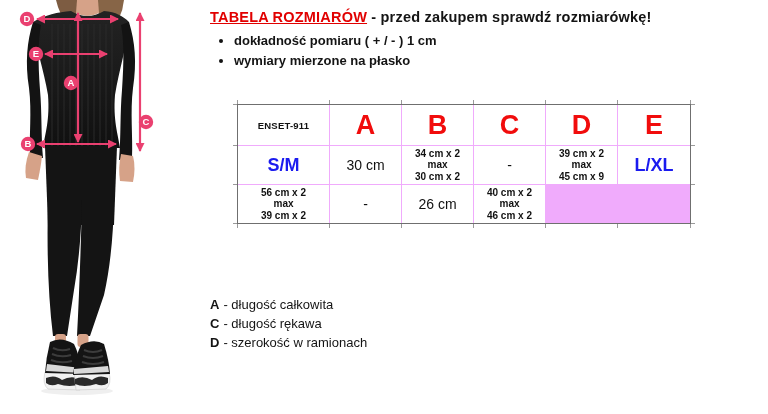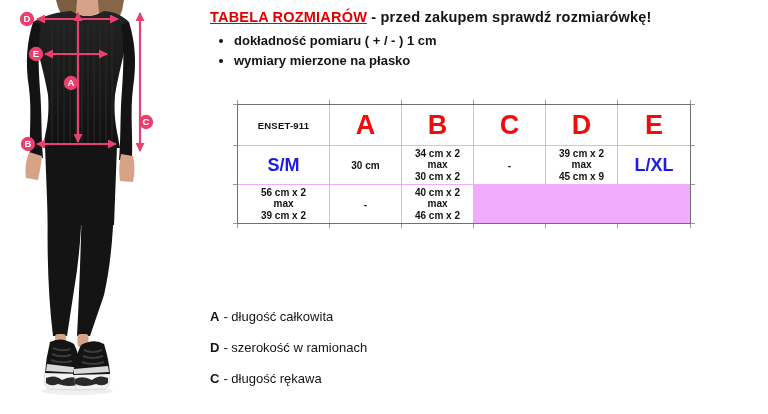--- a/index.html
+++ b/index.html
@@ -17,27 +17,27 @@
   
   .table-wrap{position:absolute;left:237px;top:104px;}
   .size-grid{position:relative;display:grid;
              grid-template-columns:91px 71px 71px 71px 71px 72px;
              grid-template-rows:40px 38px 38px;
              gap:1px;background:#f0abfc;border:1px solid #6f6f6f;width:max-content;}
   .cell{background:#ffffff;display:flex;flex-direction:column;align-items:center;justify-content:center;text-align:center;}
   .c-code{font-size:9.5px;font-weight:bold;letter-spacing:.2px;color:#111;}
   .c-letter{font-size:27px;font-weight:bold;color:#f10c0c;line-height:1;}
   .c-size{font-size:18px;font-weight:bold;color:#1b1bef;line-height:1;}
-  .c-val{font-size:10px;font-weight:bold;color:#111;}
+  .c-val{font-size:14px;font-weight:normal;color:#111;}
   .c-multi{font-size:10px;font-weight:bold;line-height:11.5px;color:#111;}
   .ticks{position:absolute;left:-5px;top:-5px;pointer-events:none;}
 
   
   .legend{position:absolute;left:210px;top:295px;}
-  .legend-row{font-size:13px;line-height:19.2px;color:#141414;margin-top:12px;}
+  .legend-row{font-size:13px;line-height:19.2px;color:#141414;}
   .legend-letter{font-weight:bold;margin-right:4px;}
   .legend-desc{font-weight:normal;}
 
   
   .figure-wrap{position:absolute;left:0;top:0;width:190px;height:414px;}
   .mline{stroke:#ea4070;stroke-width:2.2;}
   .mcircle{fill:#ea4070;}
   .marker-letter{font-family:"Liberation Sans",sans-serif;font-size:9.5px;font-weight:bold;
                  fill:#ffffff;text-anchor:middle;}
 </style>
@@ -209,33 +209,34 @@
         <div>45 cm x 9</div>
       </div>
 
       <div class="cell c-size">L/XL</div>
       <div class="cell c-multi">
         <div>56 cm x 2</div>
         <div>max</div>
         <div>39 cm x 2</div>
       </div>
       <div class="cell c-val">-</div>
+      <div class="cell c-val">26 cm</div>
       <div class="cell c-multi">
         <div>40 cm x 2</div>
         <div>max</div>
         <div>46 cm x 2</div>
       </div>
     </div>
   </div>
 
   <div class="legend">
     <div class="legend-row">
       <span class="legend-letter">A</span><span class="legend-desc">- długość całkowita</span>
     </div>
     <div class="legend-row">
+      <span class="legend-letter">C</span><span class="legend-desc">- długość rękawa</span>
+    </div>
+    <div class="legend-row">
       <span class="legend-letter">D</span><span class="legend-desc">- szerokość w ramionach</span>
     </div>
-    <div class="legend-row">
-      <span class="legend-letter">C</span><span class="legend-desc">- długość rękawa</span>
-    </div>
   </div>
 
 </div>
 
 </body></html>

